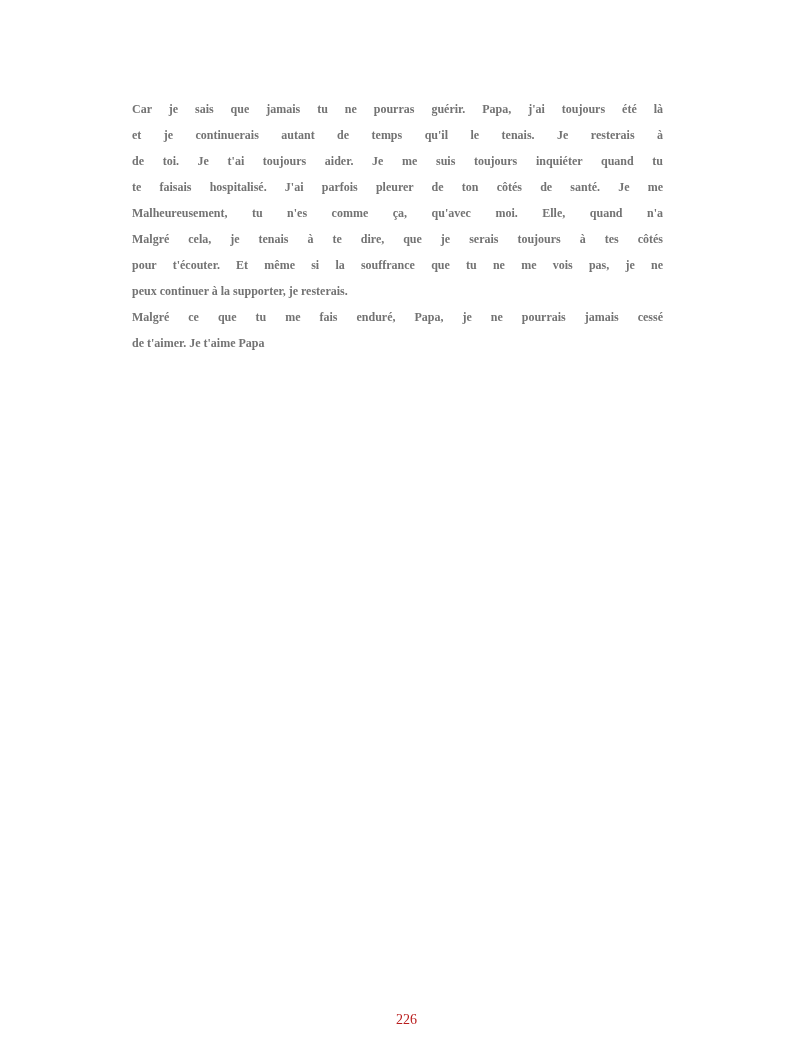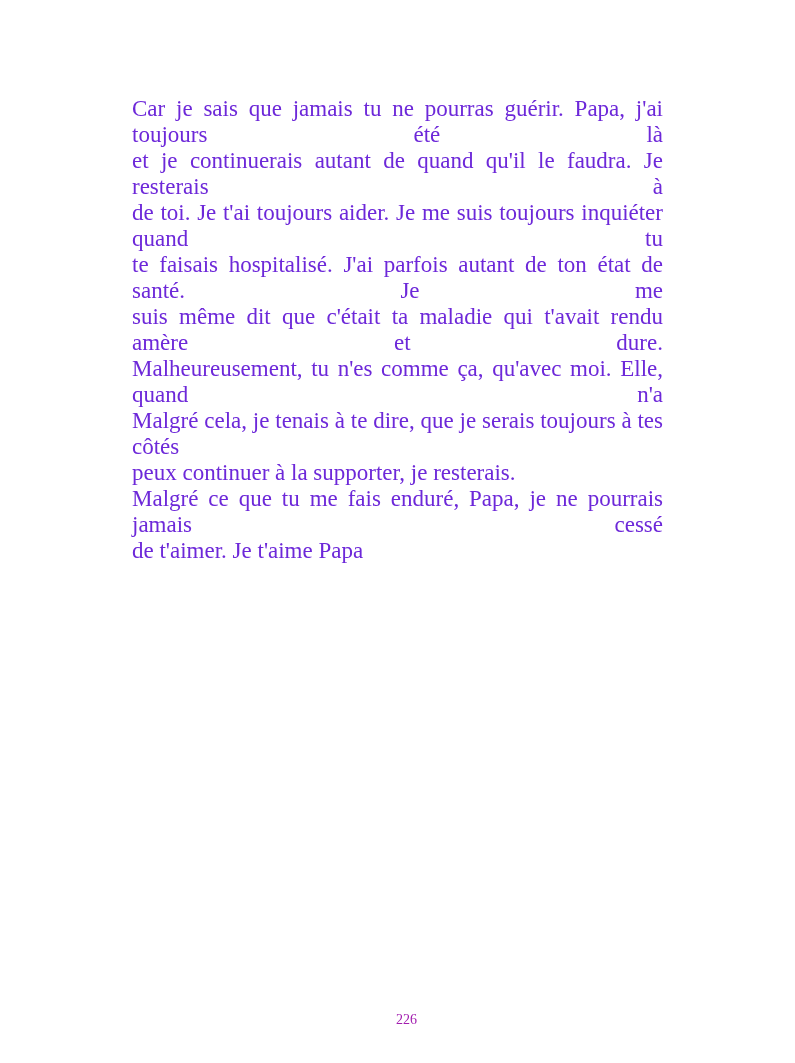--- a/index.html
+++ b/index.html
@@ -17,55 +17,56 @@
   .page {
     position: absolute;
     inset: 0;
     background: #ffffff;
   }
   .text-block {
     position: absolute;
     left: 132px;
     top: 96px;
     width: 531px;
-    font-size: 23px;
+    font-size: 12px;
     line-height: 26px;
-    color: #6d28d9;
+    color: #737373;
+    font-weight: bold;
   }
   .line {
     white-space: nowrap;
     text-align: left;
   }
   .line.just {
     white-space: normal;
     text-align: justify;
     text-align-last: justify;
   }
   .page-number {
     position: absolute;
     left: 0;
     right: 0;
     top: 1012px;
     text-align: center;
     padding-left: 18px;
     font-size: 14px;
     line-height: 16px;
-    color: #a21caf;
+    color: #b91c1c;
   }
 </style>
 </head>
 <body>
 
 <div class="page">
   <div class="text-block">
       <div class="line just">Car je sais que jamais tu ne pourras guérir. Papa, j'ai toujours été là</div>
-      <div class="line just">et je continuerais autant de quand qu'il le faudra. Je resterais à</div>
+      <div class="line just">et je continuerais autant de temps qu'il le tenais. Je resterais à</div>
       <div class="line just">de toi. Je t'ai toujours aider. Je me suis toujours inquiéter quand tu</div>
-      <div class="line just">te faisais hospitalisé. J'ai parfois autant de ton état de santé. Je me</div>
-      <div class="line just">suis même dit que c'était ta maladie qui t'avait rendu amère et dure.</div>
+      <div class="line just">te faisais hospitalisé. J'ai parfois pleurer de ton côtés de santé. Je me</div>
       <div class="line just">Malheureusement, tu n'es comme ça, qu'avec moi. Elle, quand n'a</div>
       <div class="line just">Malgré cela, je tenais à te dire, que je serais toujours à tes côtés</div>
+      <div class="line just">pour t'écouter. Et même si la souffrance que tu ne me vois pas, je ne</div>
       <div class="line">peux continuer à la supporter, je resterais.</div>
       <div class="line just">Malgré ce que tu me fais enduré, Papa, je ne pourrais jamais cessé</div>
       <div class="line">de t'aimer. Je t'aime Papa</div>
     </div>
   <div class="page-number">226</div>
 </div>
 
 </body></html>

